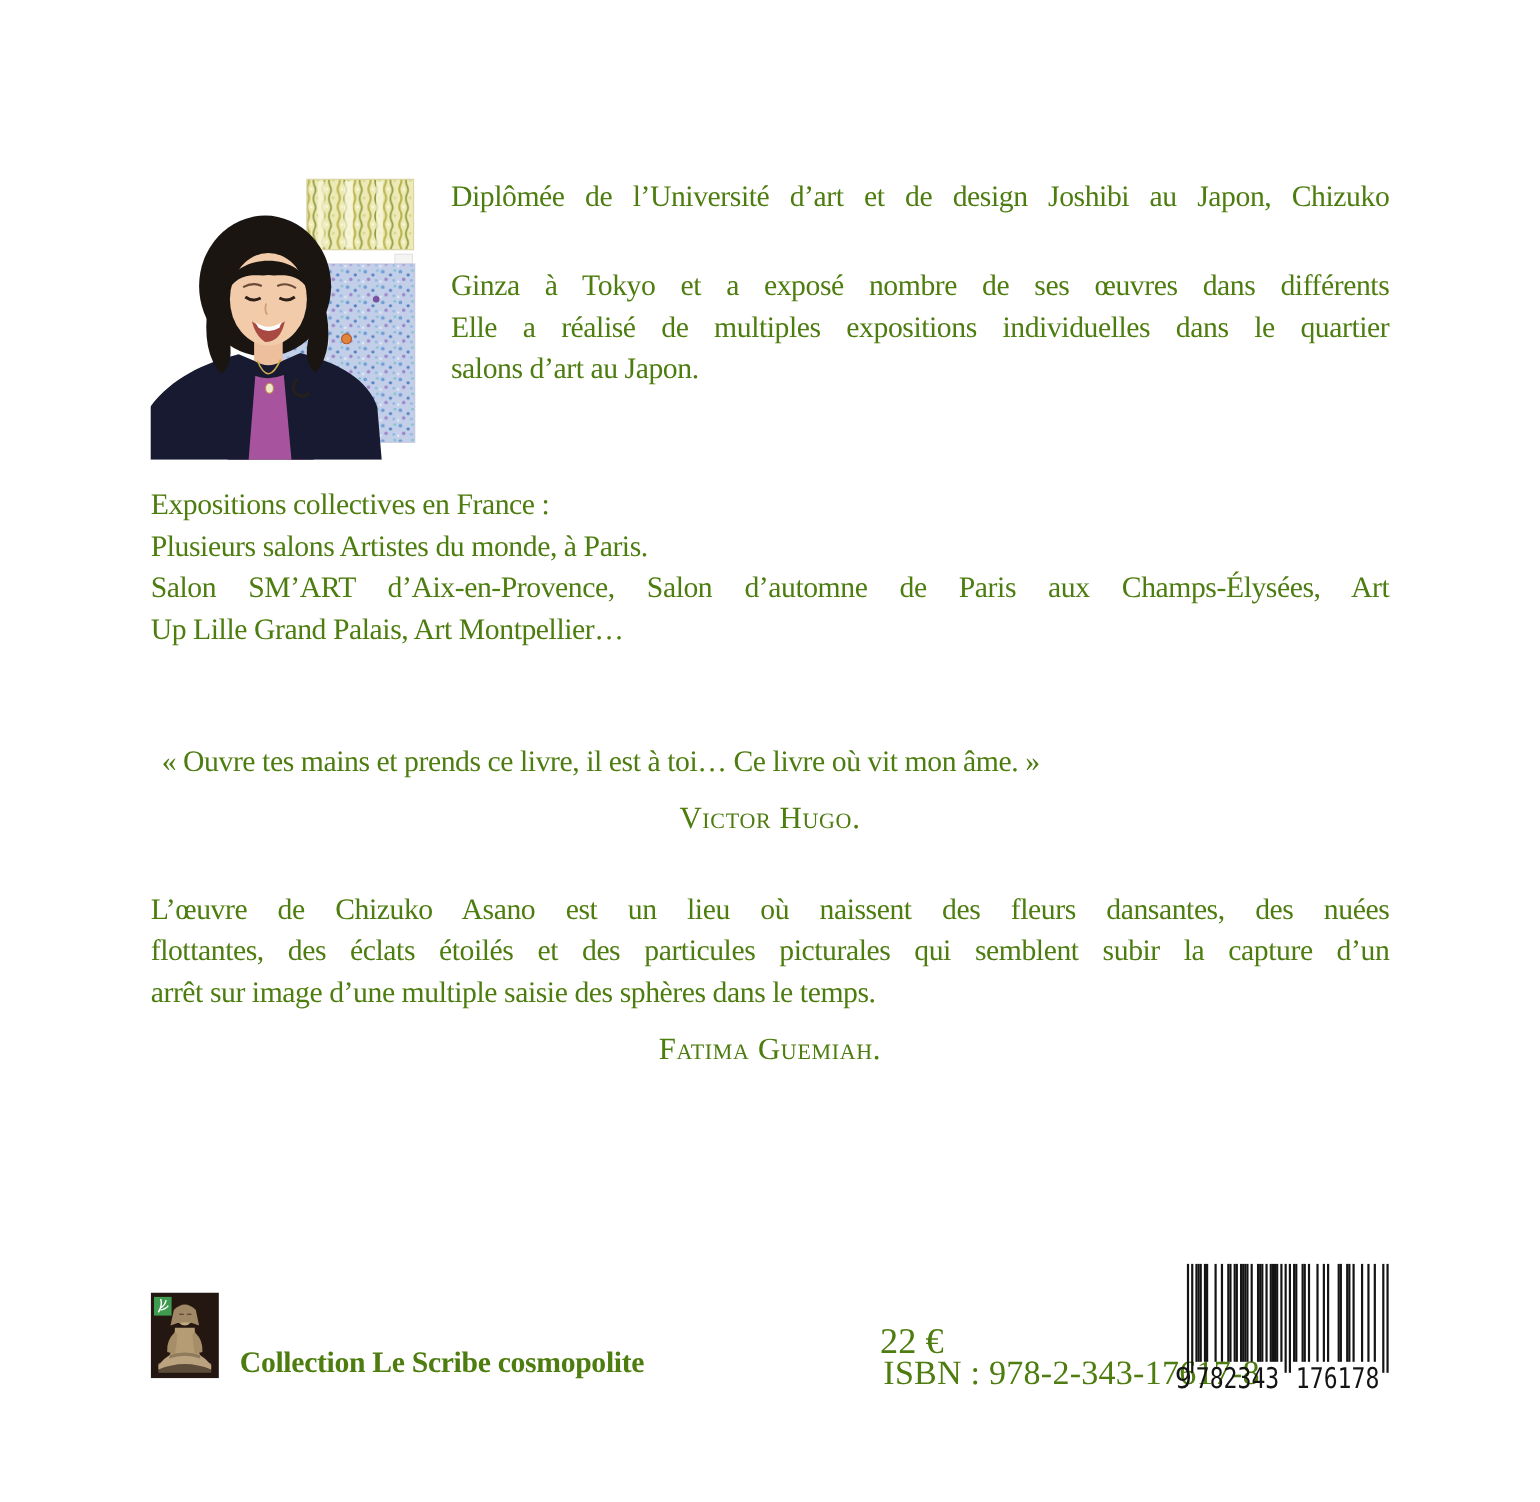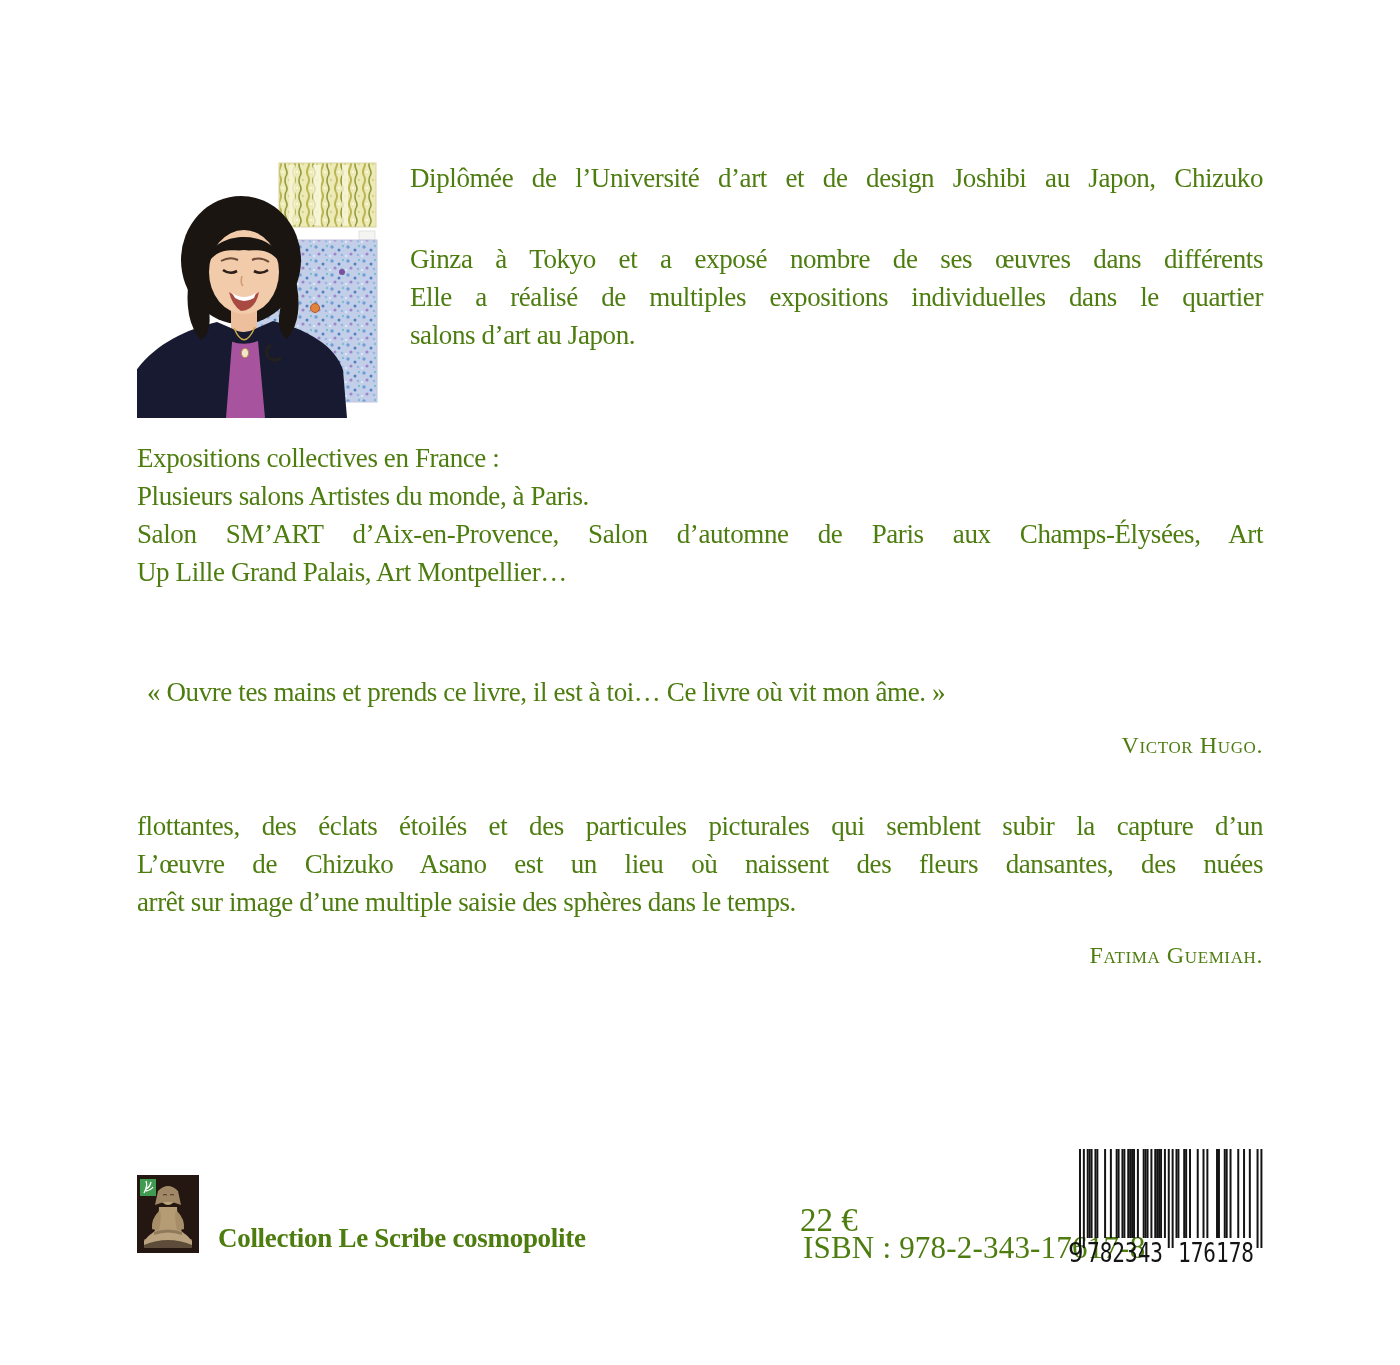--- a/index.html
+++ b/index.html
@@ -3,21 +3,21 @@
 <meta charset="utf-8">
 <style>
   html,body{margin:0;padding:0;background:#ffffff;}
   .page{
     position:relative;width:1400px;height:1365px;background:#ffffff;
     font-family:"Liberation Serif", serif;color:#4d7c0f;overflow:hidden;
   }
   .abs{position:absolute;}
   .ln{font-size:27px;line-height:38px;letter-spacing:-0.4px;white-space:normal;}
   .just{text-align:justify;text-align-last:justify;}
-  .attr{font-size:24px;line-height:38px;text-align:right;font-variant:small-caps;letter-spacing:0.6px;}
+  .attr{font-size:28px;line-height:38px;text-align:center;font-variant:small-caps;letter-spacing:0.6px;}
   #bio{left:410px;top:159px;width:853px;}
   #bio-gap{height:43px;}
   #photo{left:137px;top:160px;width:247px;height:258px;}
   #exhibitions{left:137px;top:439px;width:1126px;}
   #quote{left:147px;top:673px;width:1126px;}
   #attr1{left:137px;top:726px;width:1126px;}
   #review{left:137px;top:807px;width:1126px;}
   #attr2{left:137px;top:936px;width:1126px;}
   #logo{left:137px;top:1175px;width:62px;height:78px;}
   #collection{left:218px;top:1219px;width:480px;font-size:27px;font-weight:bold;line-height:38px;letter-spacing:-0.3px;}
@@ -109,22 +109,22 @@
     <div class="ln">Expositions collectives en France :</div>
     <div class="ln">Plusieurs salons Artistes du monde, à Paris.</div>
     <div class="ln just">Salon SM’ART d’Aix-en-Provence, Salon d’automne de Paris aux Champs-Élysées, Art</div>
     <div class="ln">Up Lille Grand Palais, Art Montpellier…</div>
   </div>
 
   <div class="abs ln" id="quote">« Ouvre tes mains et prends ce livre, il est à toi… Ce livre où vit mon âme. »</div>
   <div class="abs attr" id="attr1">Victor Hugo.</div>
 
   <div class="abs" id="review">
+    <div class="ln just">L’œuvre de Chizuko Asano est un lieu où naissent des fleurs dansantes, des nuées</div>
     <div class="ln just">flottantes, des éclats étoilés et des particules picturales qui semblent subir la capture d’un</div>
-    <div class="ln just">L’œuvre de Chizuko Asano est un lieu où naissent des fleurs dansantes, des nuées</div>
     <div class="ln">arrêt sur image d’une multiple saisie des sphères dans le temps.</div>
   </div>
   <div class="abs attr" id="attr2">Fatima Guemiah.</div>
 
   <div class="abs" id="logo">
     <svg width="62" height="78" viewBox="0 0 62 78">
       <rect x="0" y="0" width="62" height="78" fill="#241711"></rect>
       <rect x="3" y="4" width="16" height="17" fill="#3f9b4f"></rect>
       <path d="M7,18 Q11,11 9,6 M9,14 Q13,12 14,7 M9,16 Q14,15 16,12" stroke="#ffffff" stroke-width="1.3" fill="none"></path>
       <rect x="7" y="64" width="48" height="9" fill="#5e4c3a"></rect>

